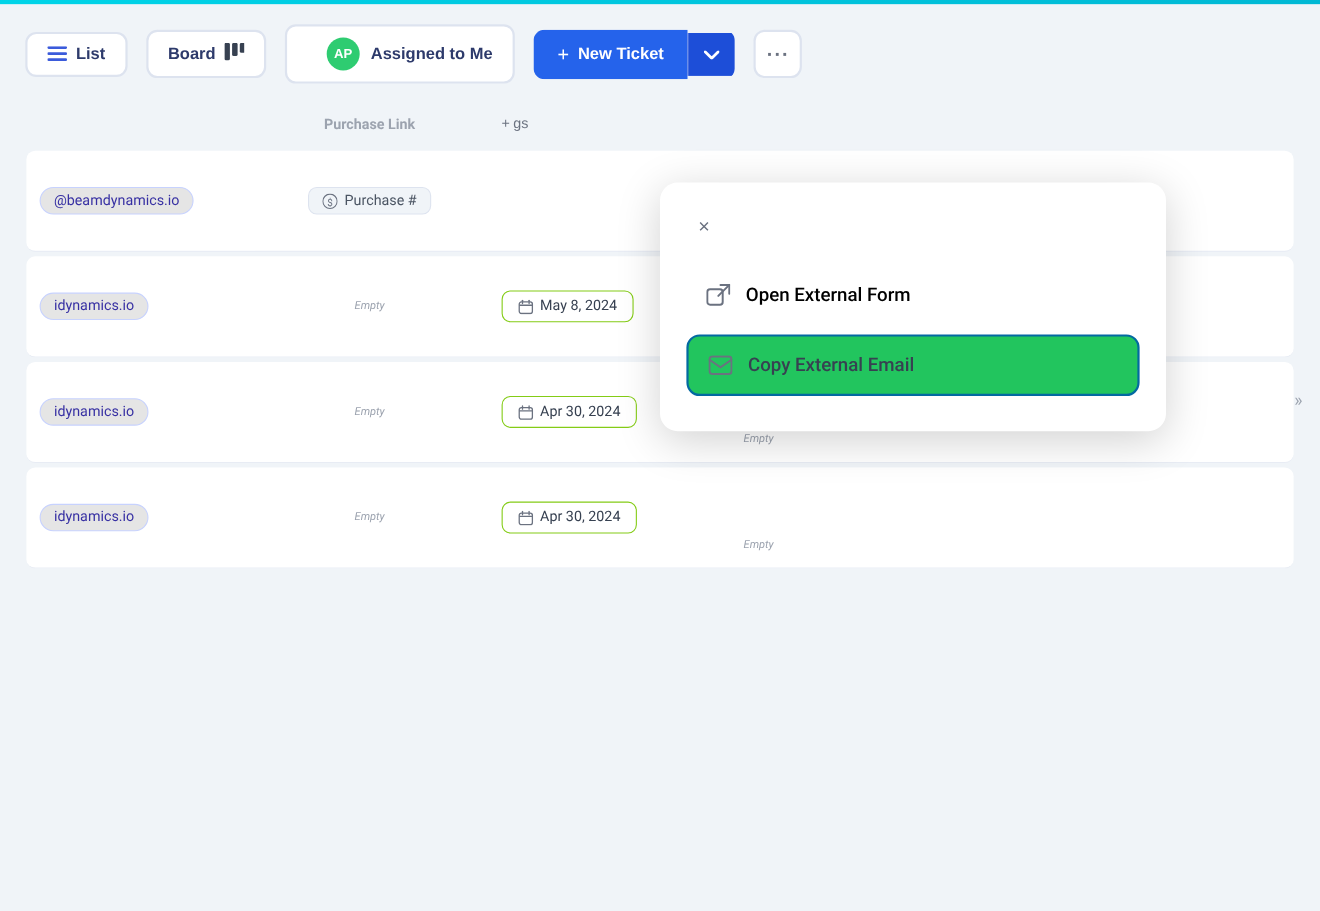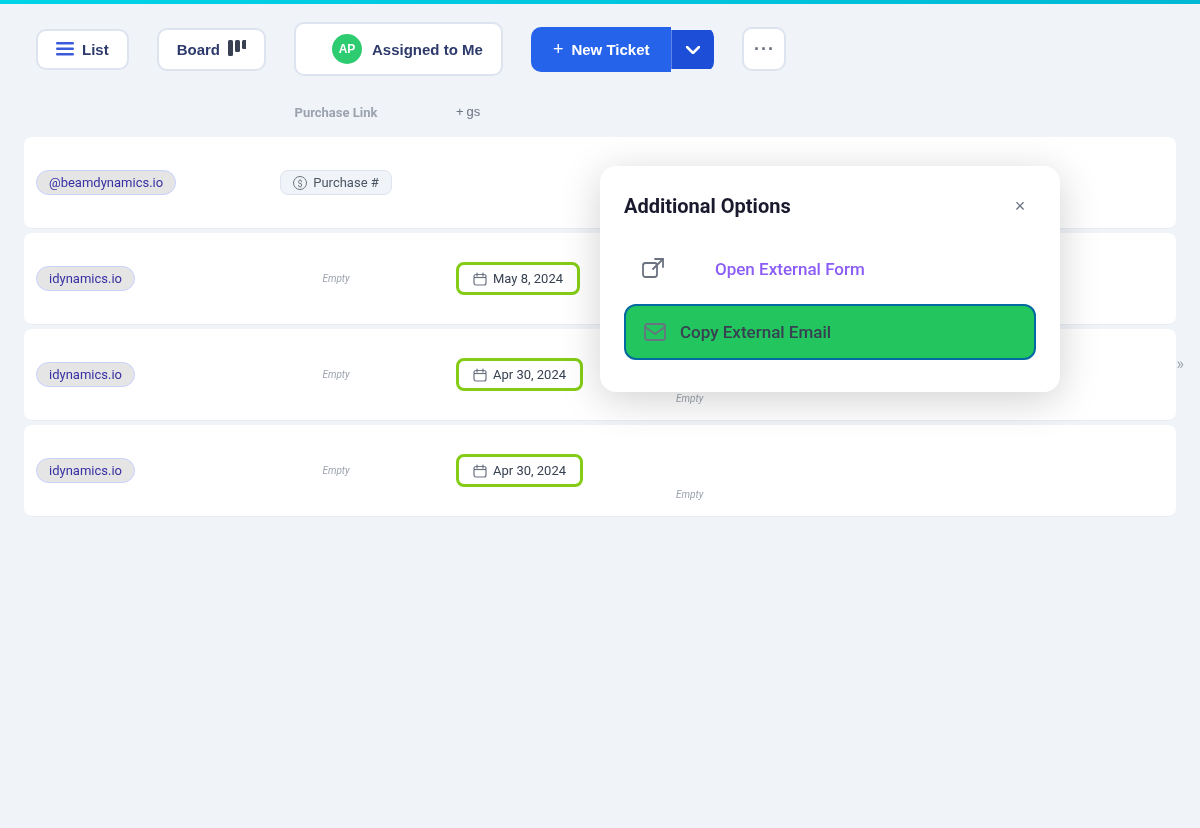--- a/index.html
+++ b/index.html
@@ -16,22 +16,22 @@
     .top-accent {
       height: 4px;
       background: linear-gradient(to right, #00d4e8, #00b8d4);
       width: 100%;
     }
 
     
     .toolbar {
       display: flex;
       align-items: center;
-      padding: 18px 36px;
-      gap: 28px;
+      padding: 18px 23px;
+      gap: 17px;
       background: #f0f4f8;
     }
 
     .btn-view {
       display: flex;
       align-items: center;
       gap: 8px;
       padding: 10px 18px;
       border-radius: 10px;
       border: 2px solid #dde3ef;
@@ -167,21 +167,21 @@
       padding: 4px 12px;
       font-size: 13px;
       color: #4b5563;
     }
 
     .date-chip {
       display: inline-flex;
       align-items: center;
       gap: 6px;
       background: #fff;
-      border: 3px solid #84cc16;
+      border: 1px solid #84cc16;
       border-radius: 8px;
       padding: 6px 14px;
       font-size: 13px;
       color: #374151;
     }
 
     .empty-text {
       font-style: italic;
       color: #9ca3af;
       font-size: 10px;
@@ -457,35 +457,34 @@
         <div class="cell-extra">
           <span class="empty-text">Empty</span>
         </div>
       </div>
 
     </div>
   </div>
 
   <div class="dropdown-popup">
     <div class="popup-header">
-      <span class="popup-title">Additional Options</span>
       <button class="popup-close">
         <span>×</span>
       </button>
     </div>
 
     <div class="popup-item">
       <span class="popup-item-icon">
         <svg width="22" height="22" viewBox="0 0 22 22" fill="none">
           <rect x="1" y="5" width="14" height="14" rx="2.5" stroke="#6b7280" stroke-width="1.8" fill="none"></rect>
           <path d="M13 1H21V9" stroke="#6b7280" stroke-width="1.8" stroke-linecap="round" stroke-linejoin="round"></path>
           <line x1="21" y1="1" x2="11" y2="11" stroke="#6b7280" stroke-width="1.8" stroke-linecap="round"></line>
         </svg>
       </span>
-      <span style="font-size:17px;font-weight:500;color:#8b5cf6;margin-left:37px;">Open External Form</span>
+      <span style="font-size:17px;font-weight:500;color:#000000;">Open External Form</span>
     </div>
 
     <div class="popup-item popup-item-highlighted">
       <span class="popup-item-icon">
         <svg width="22" height="18" viewBox="0 0 22 18" fill="none">
           <rect x="1" y="1" width="20" height="16" rx="2.5" stroke="#6b7280" stroke-width="1.8" fill="none"></rect>
           <path d="M1 4L11 11L21 4" stroke="#6b7280" stroke-width="1.8" stroke-linecap="round"></path>
         </svg>
       </span>
       <span style="font-size:17px;font-weight:500;color:#374151;">Copy External Email</span>

